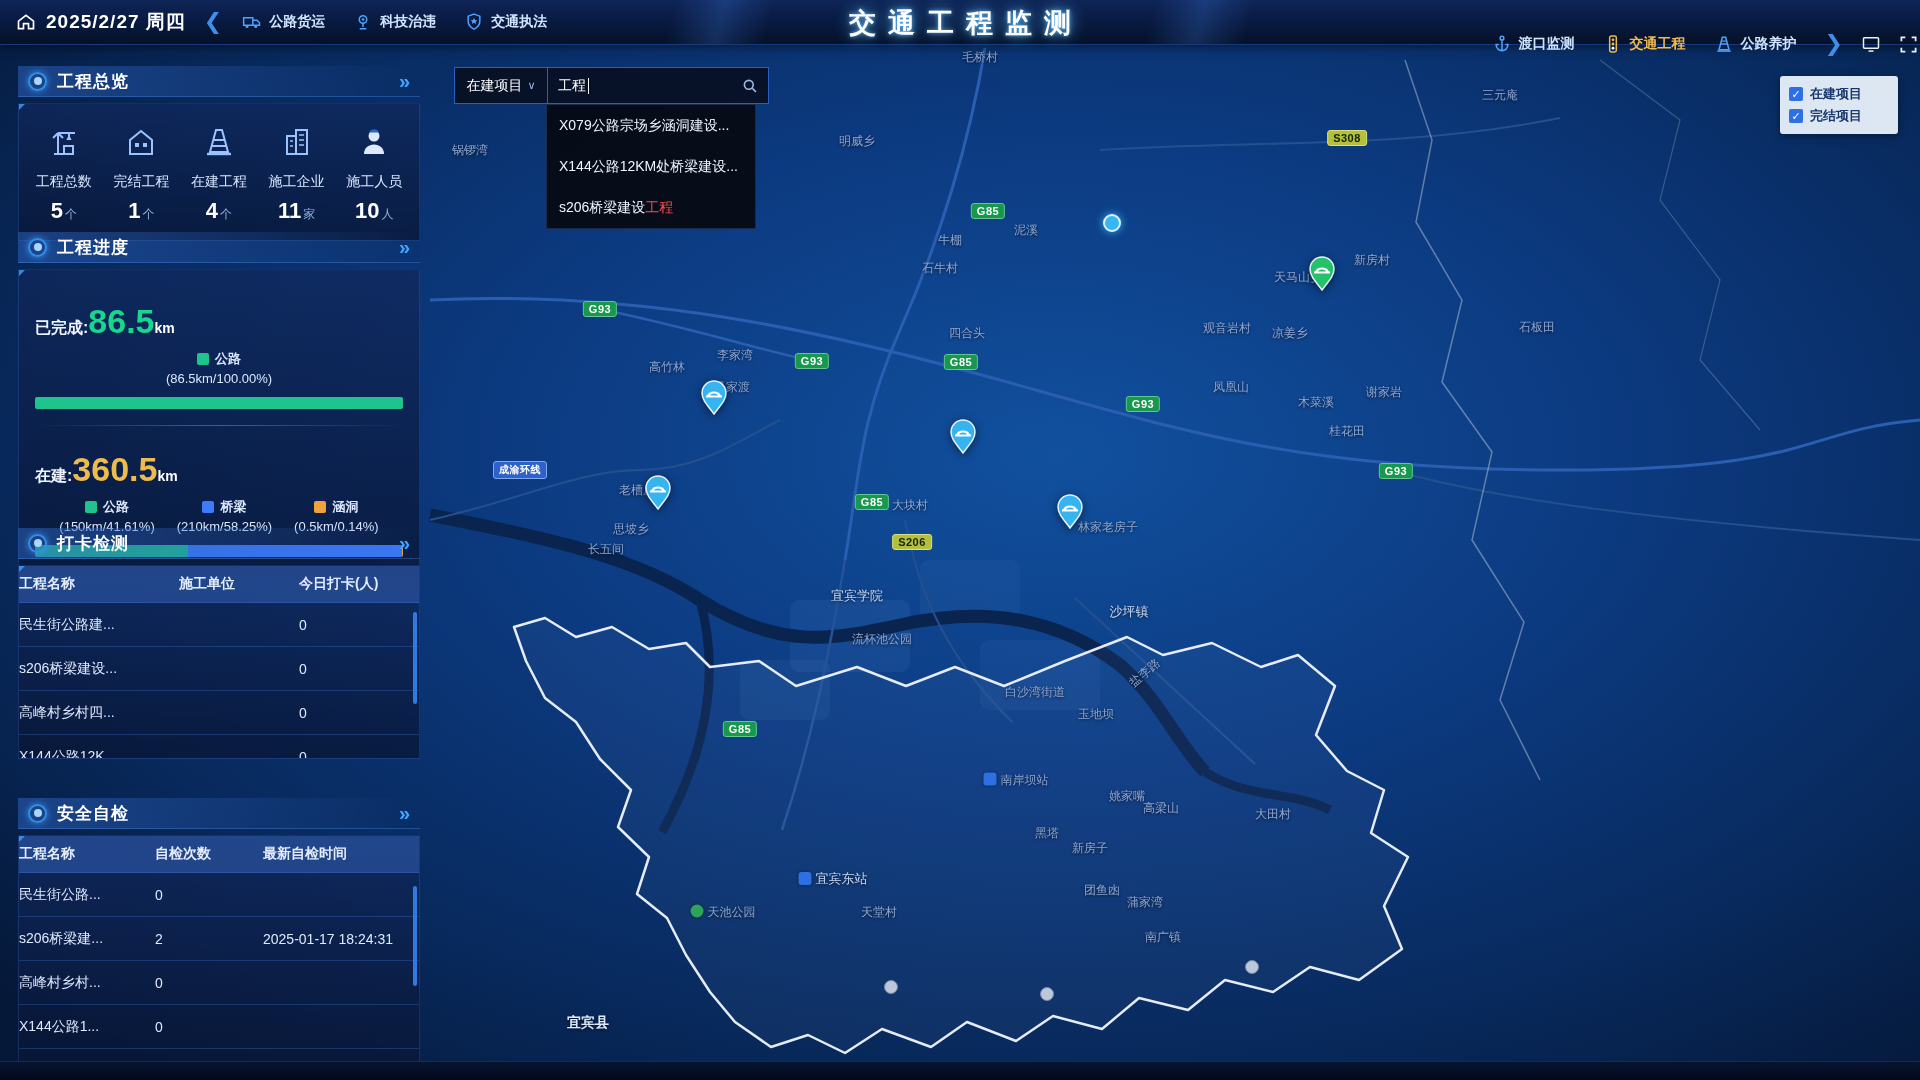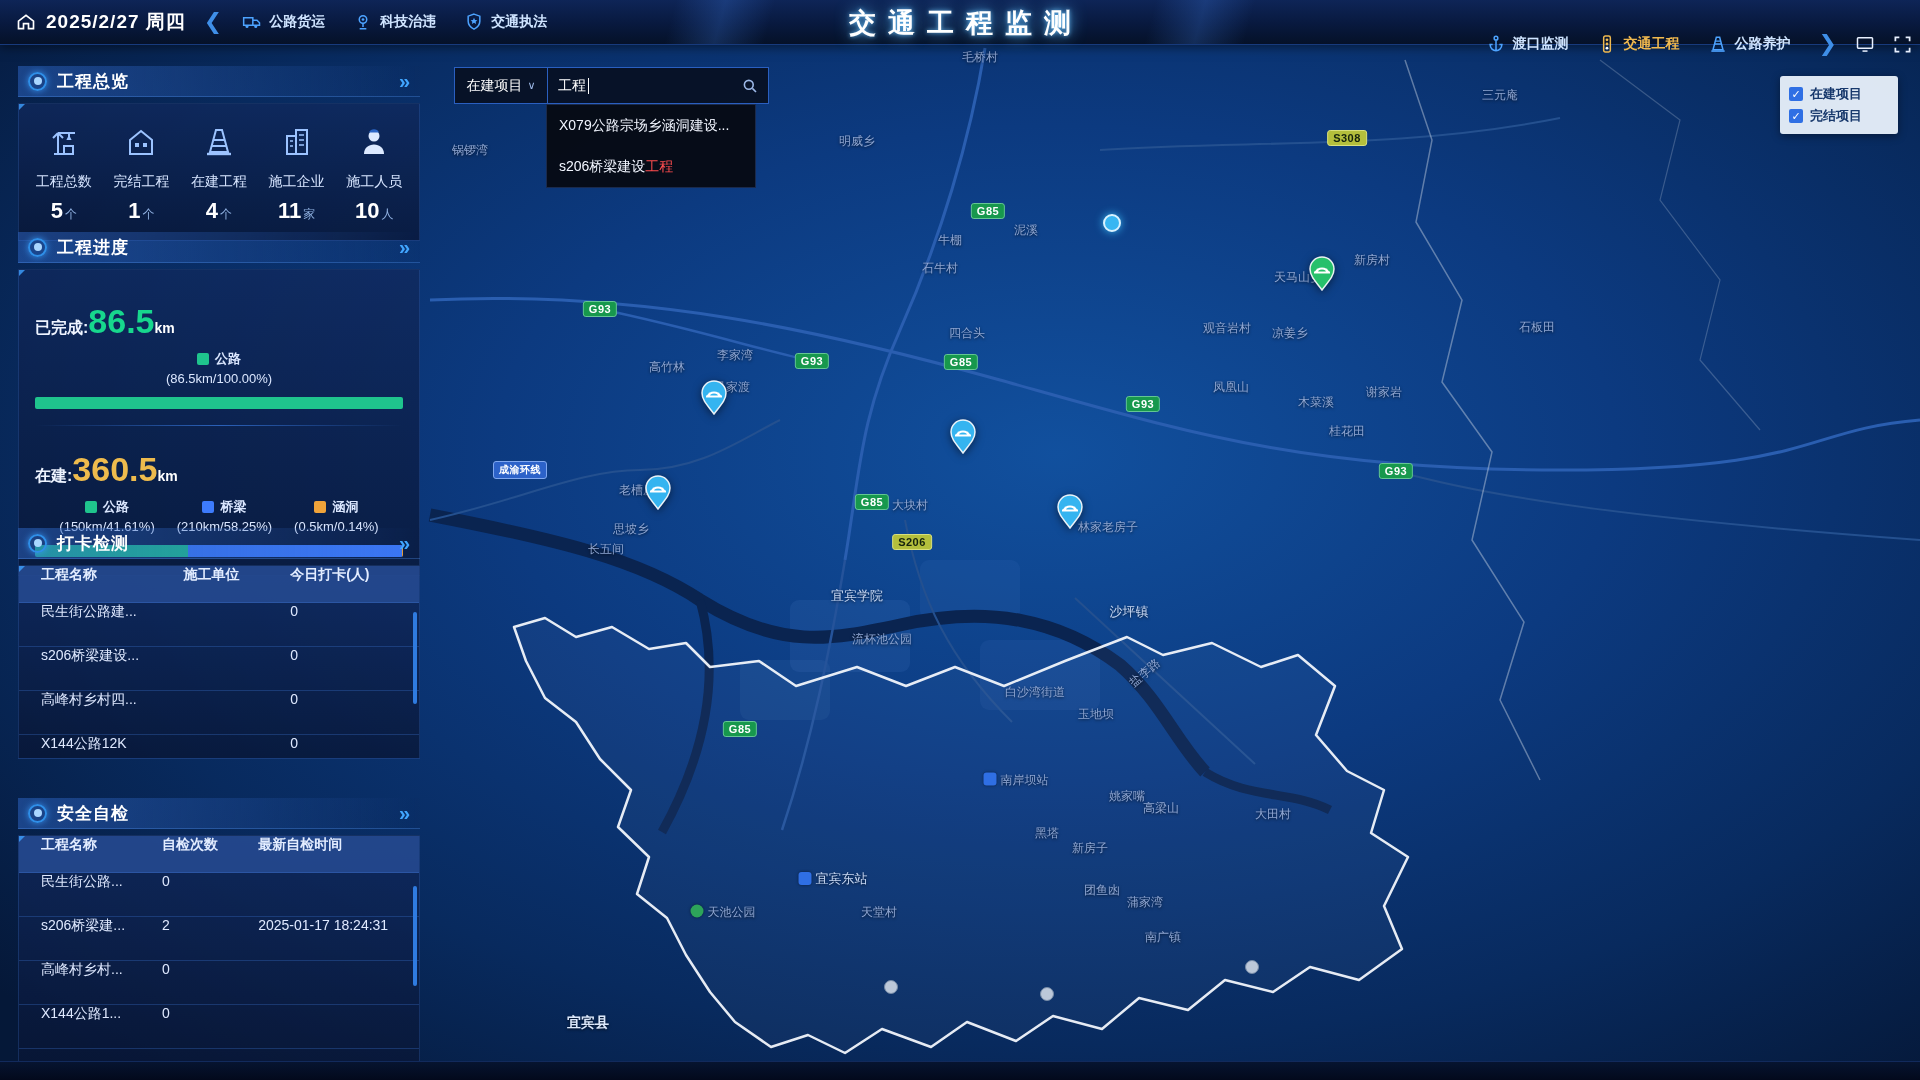--- a/index.html
+++ b/index.html
@@ -34,21 +34,21 @@
     background:linear-gradient(105deg,transparent 35%,rgba(70,140,255,.22) 50%,transparent 65%);}
   .nav-item{display:flex;align-items:center;gap:7px;color:#cfe4ff;font-size:14px;font-weight:bold;
     margin-right:28px;cursor:pointer;white-space:nowrap;}
   .nav-item svg{width:20px;height:20px;}
   .nav-item.active{color:#f0b94f;}
   #hdr .date{color:#fff;font-size:19px;font-weight:bold;margin:0 18px 0 10px;letter-spacing:1px;}
   .chev{color:#3f8fe8;font-size:22px;font-weight:bold;margin-right:20px;cursor:pointer;line-height:44px;}
   #title{position:absolute;left:50%;top:0;transform:translateX(-50%);height:44px;line-height:46px;
     font-size:27px;font-weight:bold;letter-spacing:12px;padding-left:12px;color:#fff;white-space:nowrap;
     text-shadow:0 0 16px rgba(90,190,255,.95),0 0 4px rgba(120,200,255,.8);}
-  #hdr-right{margin-left:auto;display:flex;align-items:center;padding-right:8px;margin-top:44px;}
+  #hdr-right{margin-left:auto;display:flex;align-items:center;padding-right:2px;margin-top:44px;}
   .hdr-tool{margin-left:18px;cursor:pointer;display:flex;align-items:center;}
 
   
   .panel{position:absolute;left:18px;width:402px;z-index:30;}
   .p-hd{height:30px;display:flex;align-items:center;gap:10px;padding:0 10px;
     background:linear-gradient(90deg,rgba(44,98,190,.55),rgba(12,30,70,.05));
     border-bottom:1px solid rgba(90,160,255,.3);}
   .ring{width:15px;height:15px;border:2px solid #2f8fe8;border-radius:50%;position:relative;
     box-shadow:0 0 7px rgba(63,160,255,.8);flex:none;}
   .ring::after{content:"";position:absolute;inset:3.5px;background:#a9d6ff;border-radius:50%;}
@@ -78,21 +78,21 @@
   .lg-item{text-align:center;font-size:13px;color:#dbe7ff;line-height:1.5;}
   .lg-top{display:flex;align-items:center;gap:6px;justify-content:center;font-weight:bold;}
   .sw{width:12px;height:12px;border-radius:2px;display:inline-block;}
   .bar{height:12px;background:#123061;display:flex;overflow:hidden;border-radius:2px;}
   .bar-seg{height:100%;}
   .divider{height:1px;margin:16px 0 10px;
     background:linear-gradient(90deg,rgba(60,130,240,0),rgba(60,130,240,.65),rgba(60,130,240,0));}
 
   
   .tbl{font-size:14px;}
-  .tr{display:flex;height:43px;padding:0 22px;border-bottom:1px solid rgba(70,130,230,.28);cursor:default;}
+  .tr{display:flex;align-items:center;height:43px;padding:0 0;border-bottom:1px solid rgba(70,130,230,.28);cursor:default;}
   .tr.head{background:rgba(40,78,150,.8);font-weight:bold;color:#e2ecff;height:36px;}
   .td{overflow:hidden;white-space:nowrap;}
   .thumb{position:absolute;right:2px;width:4px;border-radius:2px;background:#2f7be0;z-index:3;}
 
   
   #searchbar{position:absolute;left:454px;top:67px;height:37px;display:flex;z-index:42;}
   #filter{width:92px;background:rgba(8,16,34,.93);border:1px solid #2a5fc0;display:flex;align-items:center;
     justify-content:center;gap:5px;color:#fff;font-size:14px;cursor:pointer;}
   #filter .car{color:#9db9e8;font-size:11px;}
   #sinput{width:200px;background:rgba(8,16,34,.93);border:1px solid #2a5fc0;border-left:none;display:flex;
@@ -517,20 +517,21 @@
     <span>工程</span>
     <span class="caret-bar"></span>
     <svg viewBox="0 0 20 20" width="16" height="16">
         <circle cx="8.5" cy="8.5" r="5.5" fill="none" stroke="#9db9e8" stroke-width="2"></circle>
         <path d="M13 13l4.5 4.5" stroke="#9db9e8" stroke-width="2"></path>
       </svg>
   </div>
 </div>
 <div id="results">
     <div class="res-item">X079公路宗场乡涵洞建设...</div>
+    <div class="res-item">X144公路12KM处桥梁建设...</div>
     <div class="res-item">s206桥梁建设<span class="hl">工程</span></div>
   </div>
 
 <div id="layers">
     <div class="layer-row">
       <span class="cb">✓</span>
       <span>在建项目</span>
     </div>
     <div class="layer-row">
       <span class="cb">✓</span>

